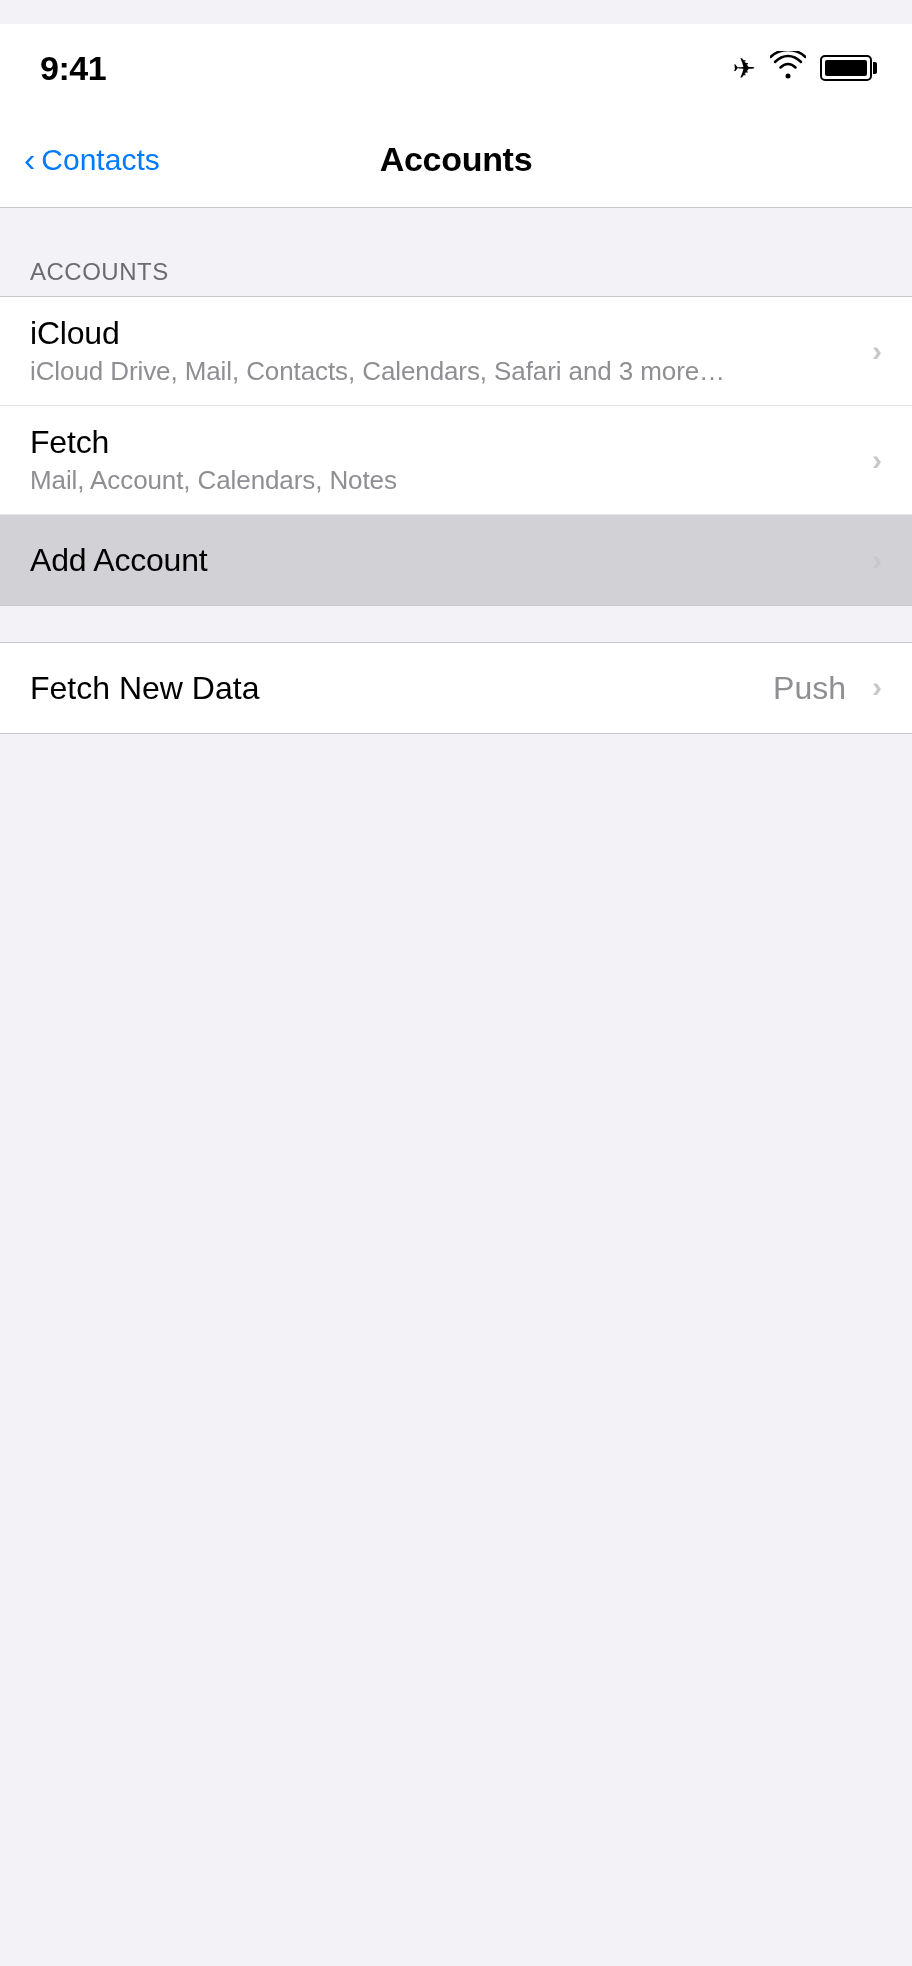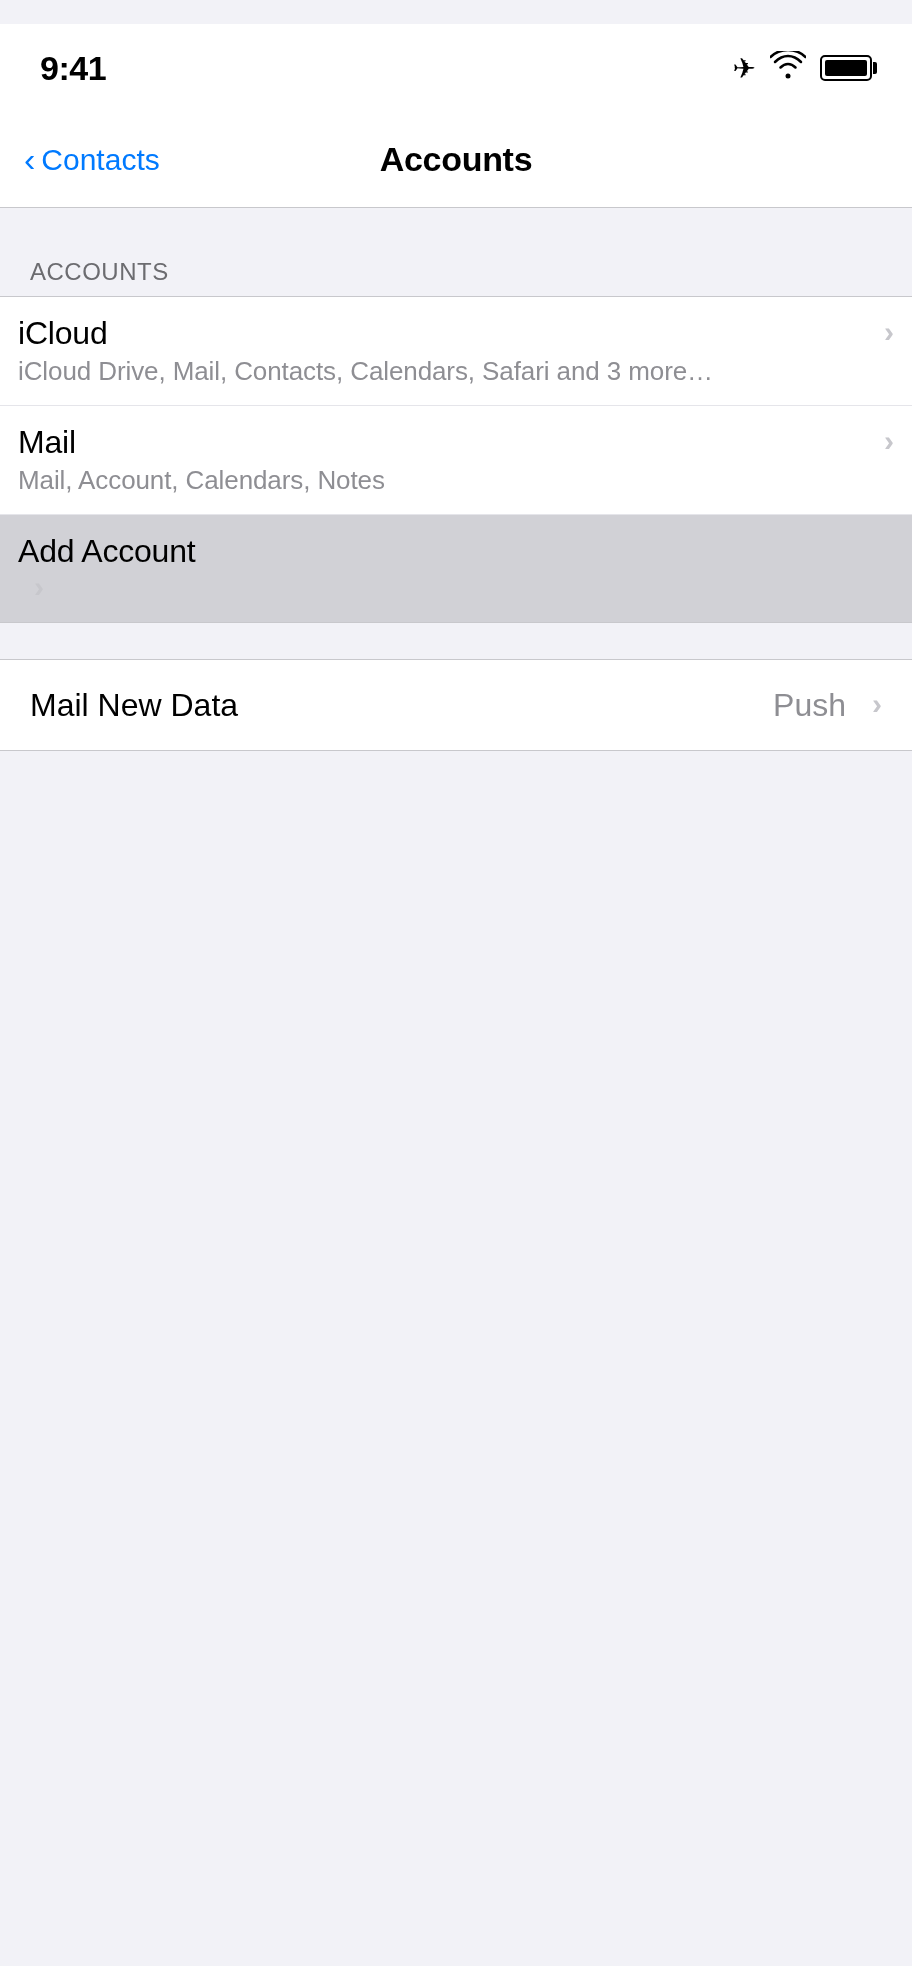--- a/index.html
+++ b/index.html
@@ -153,36 +153,35 @@
     
     .list-group {
       background-color: #fff;
       border-top: 1px solid #c8c8cc;
       border-bottom: 1px solid #c8c8cc;
     }
 
     
     .list-item {
       display: flex;
-      align-items: flex-start;
+      align-items: center;
       justify-content: space-between;
-      padding: 18px 18px;
+      padding: 18px 30px;
       background-color: #fff;
       border-bottom: 1px solid #e5e5ea;
       min-height: 90px;
       cursor: pointer;
     }
 
     .list-item:last-child {
       border-bottom: none;
     }
 
     .list-item.highlighted {
       background-color: #d1d1d6;
-      flex-direction: column;
     }
 
     .list-item-content {
       flex: 1;
       display: flex;
       flex-direction: column;
       justify-content: center;
     }
 
     .list-item-title {
@@ -300,38 +299,38 @@
     <div class="list-item">
       <div class="list-item-content">
         <span class="list-item-title">iCloud</span>
         <span class="list-item-subtitle">iCloud Drive, Mail, Contacts, Calendars, Safari and 3 more…</span>
       </div>
       <span class="chevron-right">›</span>
     </div>
 
     <div class="list-item">
       <div class="list-item-content">
-        <span class="list-item-title">Mail</span>
+        <span class="list-item-title">Fetch</span>
         <span class="list-item-subtitle">Mail, Account, Calendars, Notes</span>
       </div>
       <span class="chevron-right">›</span>
     </div>
 
     <div class="list-item highlighted">
       <div class="list-item-content">
         <span class="list-item-title">Add Account</span>
       </div>
       <span class="chevron-right">›</span>
     </div>
 
   </div>
 
   <div class="fetch-section">
     <div class="fetch-item">
-      <span class="fetch-item-left">Mail New Data</span>
+      <span class="fetch-item-left">Fetch New Data</span>
       <div class="fetch-item-right">
         <span class="fetch-value">Push</span>
         <span class="chevron-right">›</span>
       </div>
     </div>
   </div>
 
   <div class="home-indicator"></div>
 
 </div>

